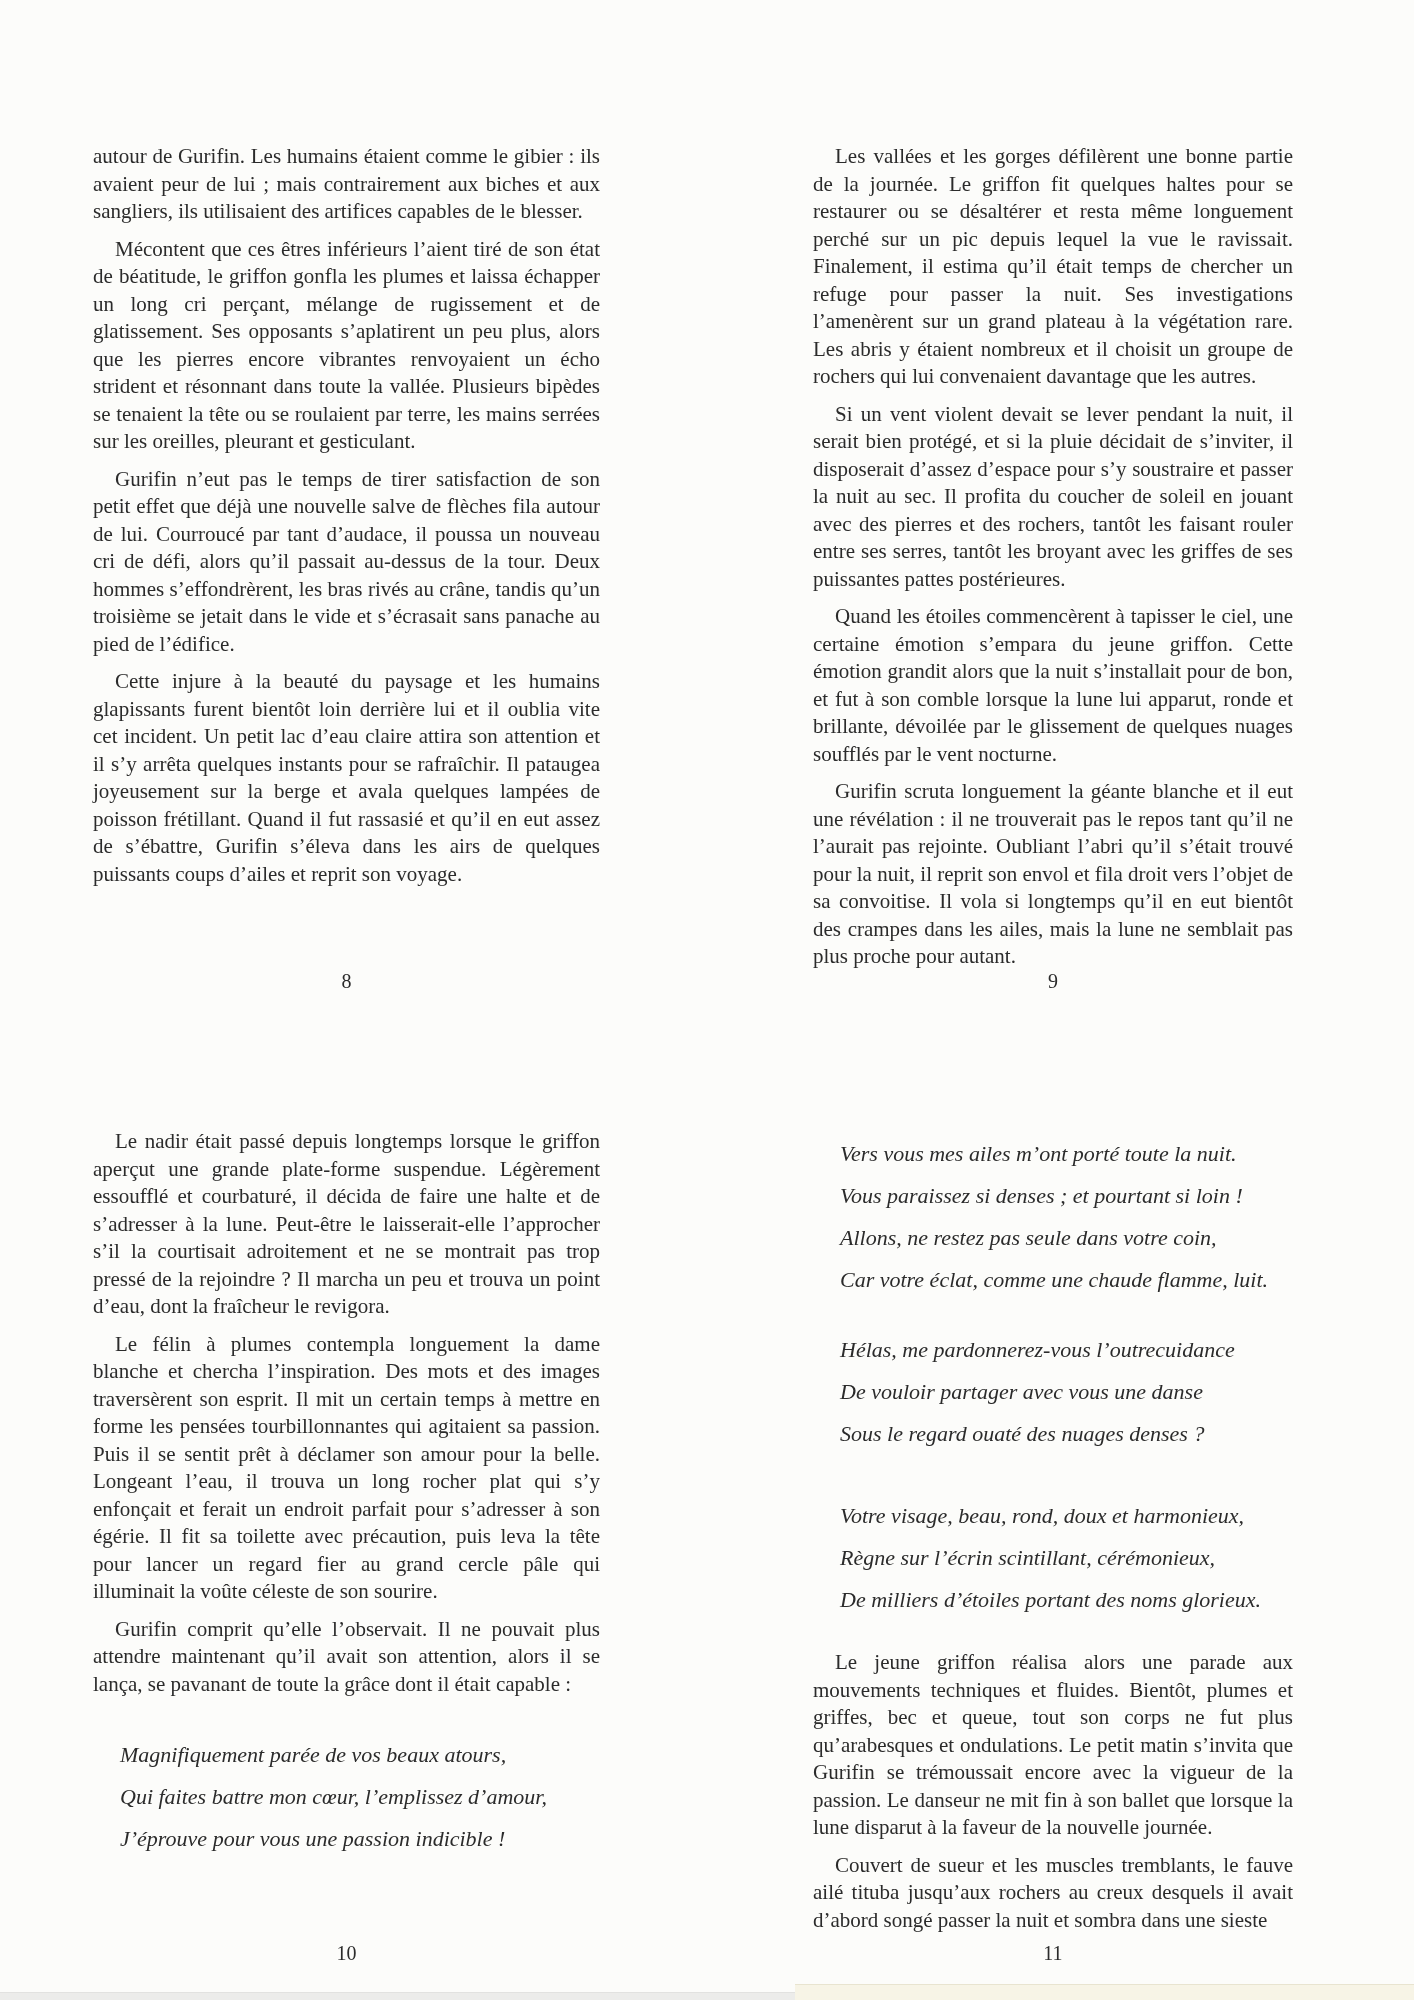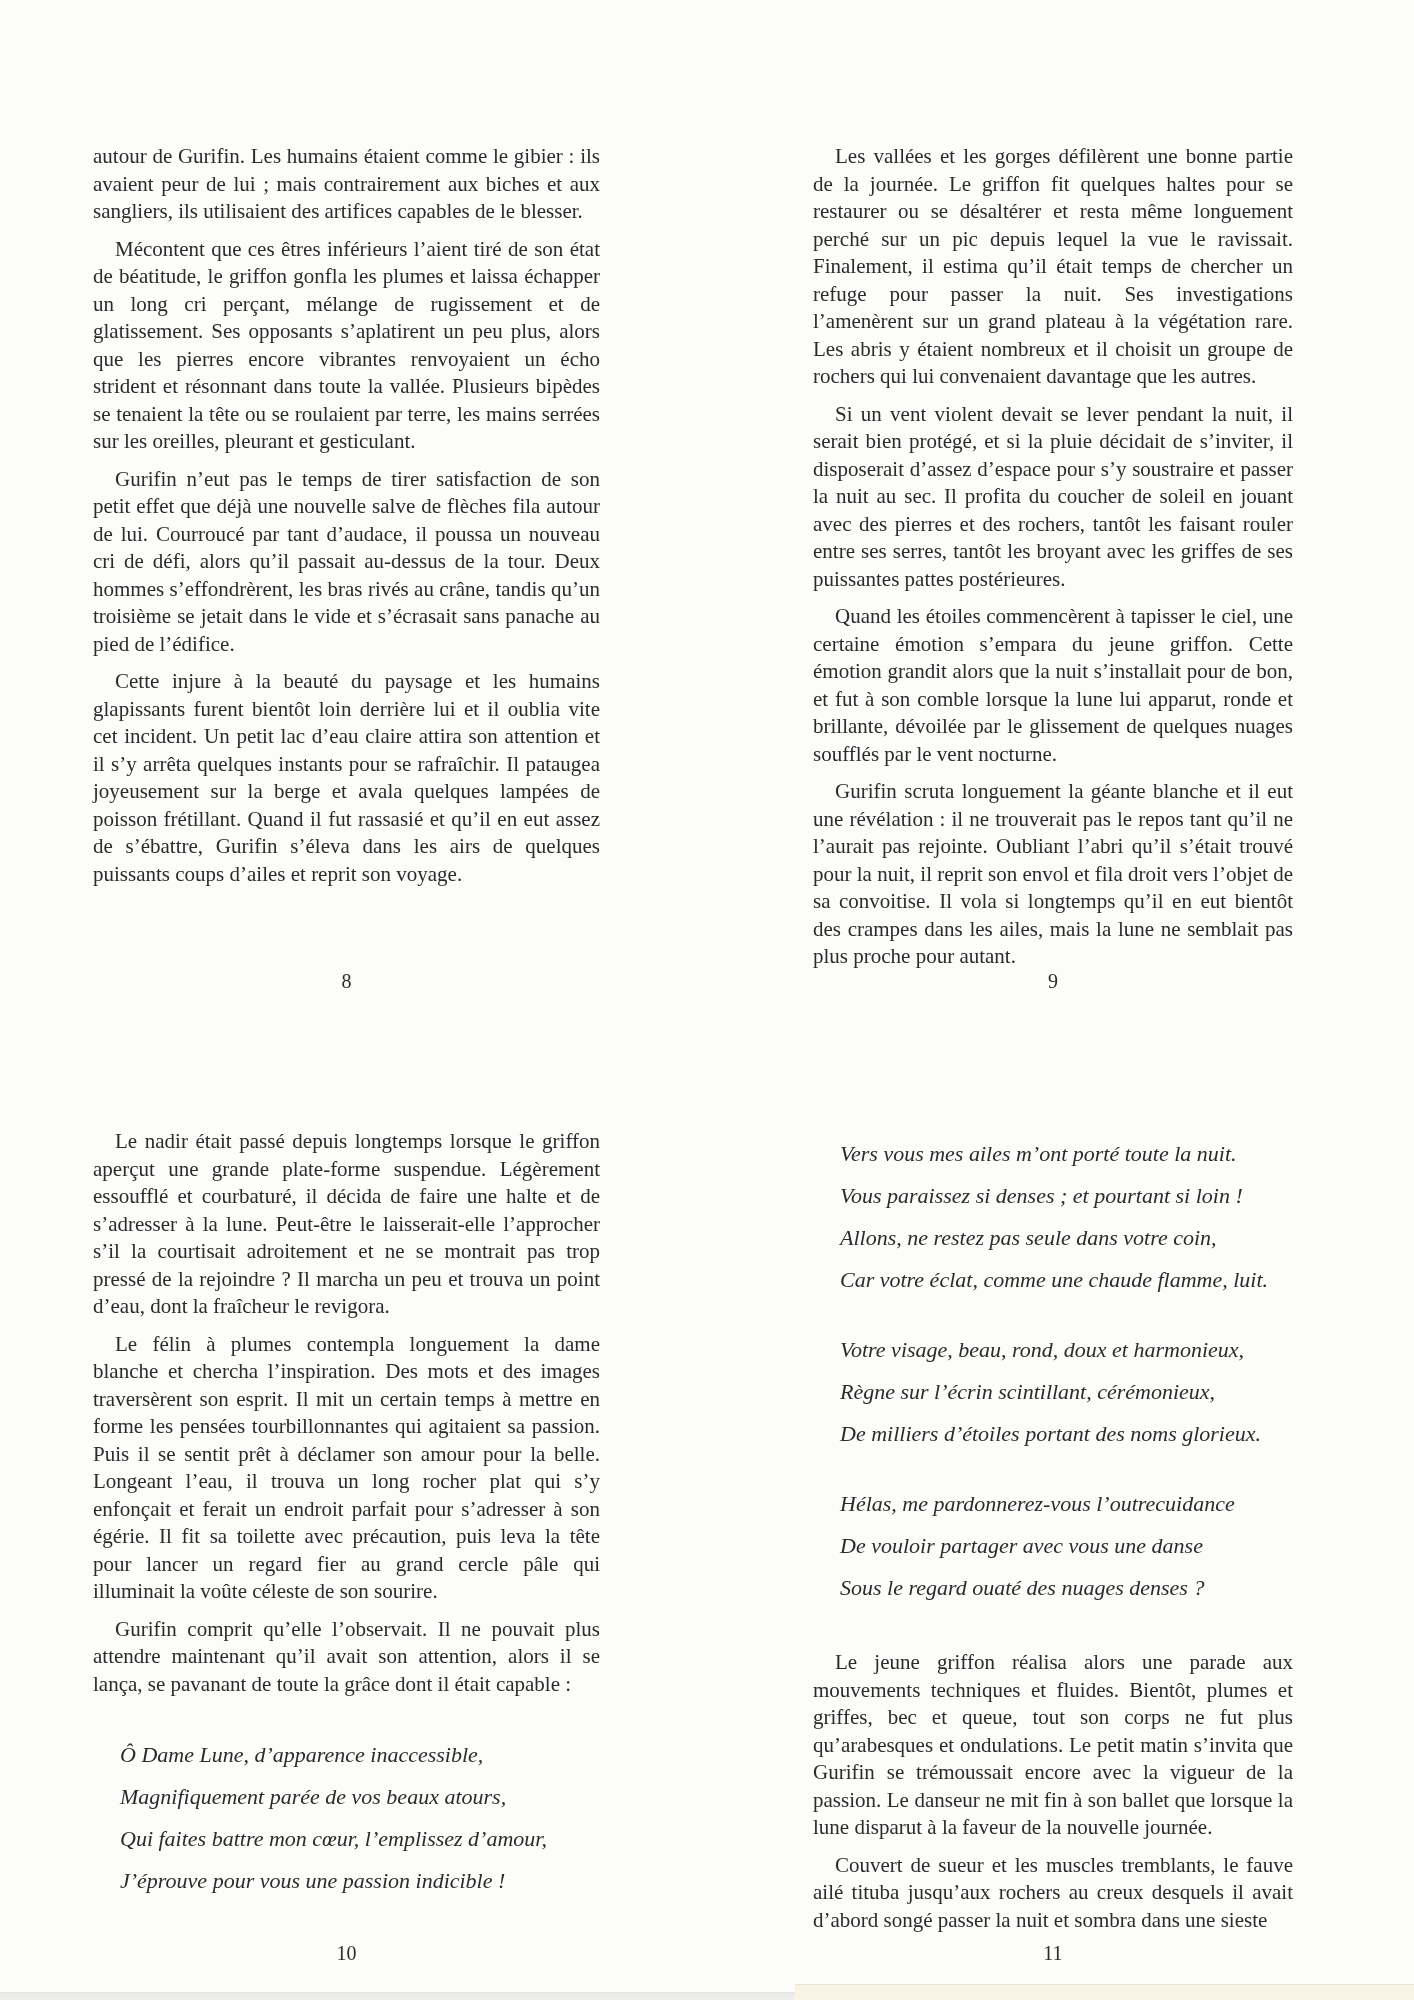--- a/index.html
+++ b/index.html
@@ -93,45 +93,44 @@
   <p class="para">Quand les étoiles commencèrent à tapisser le ciel, une certaine émotion s’empara du jeune griffon. Cette émotion grandit alors que la nuit s’installait pour de bon, et fut à son comble lorsque la lune lui apparut, ronde et brillante, dévoilée par le glissement de quelques nuages soufflés par le vent nocturne.</p>
   <p class="para">Gurifin scruta longuement la géante blanche et il eut une révélation : il ne trouverait pas le repos tant qu’il ne l’aurait pas rejointe. Oubliant l’abri qu’il s’était trouvé pour la nuit, il reprit son envol et fila droit vers l’objet de sa convoitise. Il vola si longtemps qu’il en eut bientôt des crampes dans les ailes, mais la lune ne semblait pas plus proche pour autant.</p>
   <div class="pagenum">9</div>
 </div>
 
 <div class="page" id="page10">
   <p class="para">Le nadir était passé depuis longtemps lorsque le griffon aperçut une grande plate-forme suspendue. Légèrement essoufflé et courbaturé, il décida de faire une halte et de s’adresser à la lune. Peut-être le laisserait-elle l’approcher s’il la courtisait adroitement et ne se montrait pas trop pressé de la rejoindre ? Il marcha un peu et trouva un point d’eau, dont la fraîcheur le revigora.</p>
   <p class="para">Le félin à plumes contempla longuement la dame blanche et chercha l’inspiration. Des mots et des images traversèrent son esprit. Il mit un certain temps à mettre en forme les pensées tourbillonnantes qui agitaient sa passion. Puis il se sentit prêt à déclamer son amour pour la belle. Longeant l’eau, il trouva un long rocher plat qui s’y enfonçait et ferait un endroit parfait pour s’adresser à son égérie. Il fit sa toilette avec précaution, puis leva la tête pour lancer un regard fier au grand cercle pâle qui illuminait la voûte céleste de son sourire.</p>
   <p class="para">Gurifin comprit qu’elle l’observait. Il ne pouvait plus attendre maintenant qu’il avait son attention, alors il se lança, se pavanant de toute la grâce dont il était capable :</p>
   <div class="verse-block">
-    <div class="verse-line">Ô Dame Lune, d’apparence inaccessible,</div>
     <div class="verse-line">Magnifiquement parée de vos beaux atours,</div>
     <div class="verse-line">Qui faites battre mon cœur, l’emplissez d’amour,</div>
     <div class="verse-line">J’éprouve pour vous une passion indicible !</div>
   </div>
   <div class="pagenum">10</div>
 </div>
 
 <div class="page" id="page11">
   <div class="verse-block first">
     <div class="stanza">
       <div class="verse-line">Vers vous mes ailes m’ont porté toute la nuit.</div>
       <div class="verse-line">Vous paraissez si denses ; et pourtant si loin !</div>
       <div class="verse-line">Allons, ne restez pas seule dans votre coin,</div>
       <div class="verse-line">Car votre éclat, comme une chaude flamme, luit.</div>
     </div>
+    <div class="stanza last">
+      <div class="verse-line">Hélas, me pardonnerez-vous l’outrecuidance</div>
+      <div class="verse-line">De vouloir partager avec vous une danse</div>
+      <div class="verse-line">Sous le regard ouaté des nuages denses ?</div>
+    </div>
     <div class="stanza">
       <div class="verse-line">Votre visage, beau, rond, doux et harmonieux,</div>
       <div class="verse-line">Règne sur l’écrin scintillant, cérémonieux,</div>
       <div class="verse-line">De milliers d’étoiles portant des noms glorieux.</div>
-    </div>
-    <div class="stanza last">
-      <div class="verse-line">Hélas, me pardonnerez-vous l’outrecuidance</div>
-      <div class="verse-line">De vouloir partager avec vous une danse</div>
-      <div class="verse-line">Sous le regard ouaté des nuages denses ?</div>
     </div>
   </div>
   <p class="para">Le jeune griffon réalisa alors une parade aux mouvements techniques et fluides. Bientôt, plumes et griffes, bec et queue, tout son corps ne fut plus qu’arabesques et ondulations. Le petit matin s’invita que Gurifin se trémoussait encore avec la vigueur de la passion. Le danseur ne mit fin à son ballet que lorsque la lune disparut à la faveur de la nouvelle journée.</p>
   <p class="para">Couvert de sueur et les muscles tremblants, le fauve ailé tituba jusqu’aux rochers au creux desquels il avait d’abord songé passer la nuit et sombra dans une sieste</p>
   <div class="pagenum">11</div>
 </div>
 
 <div class="edge-strip left"></div>
 <div class="edge-strip right"></div>
 

